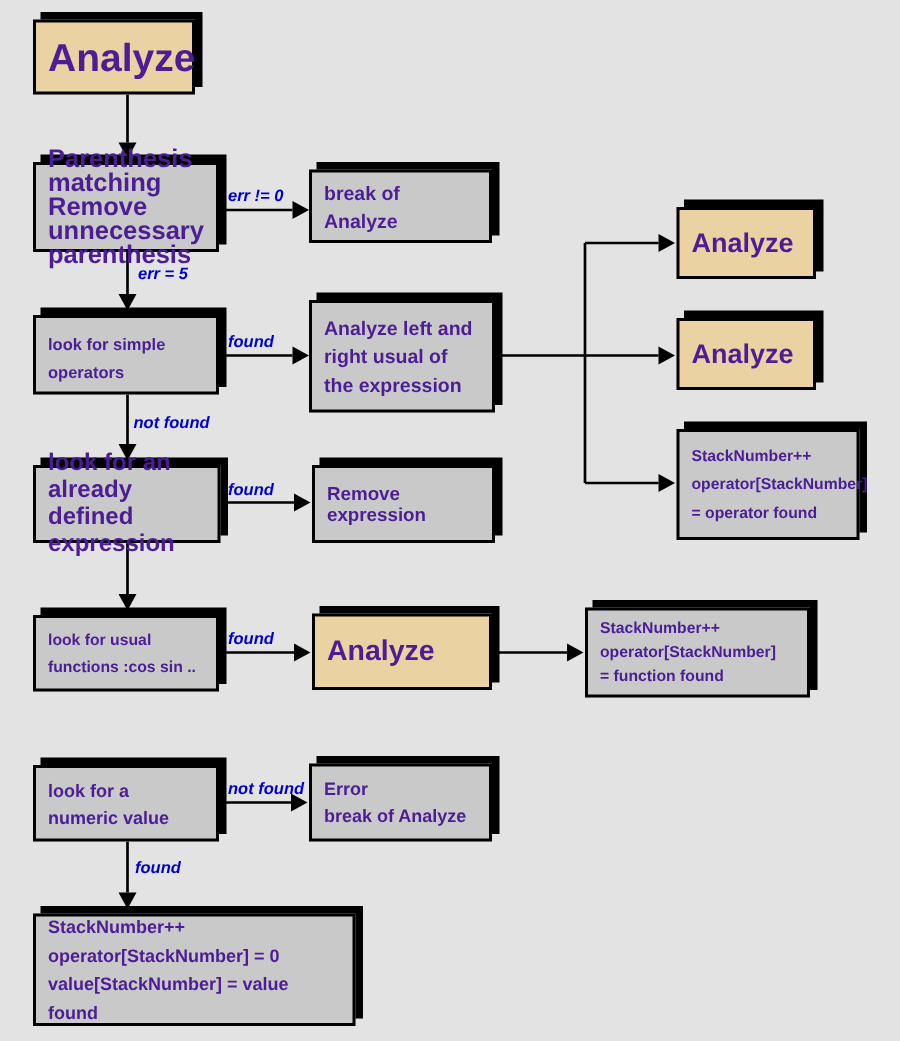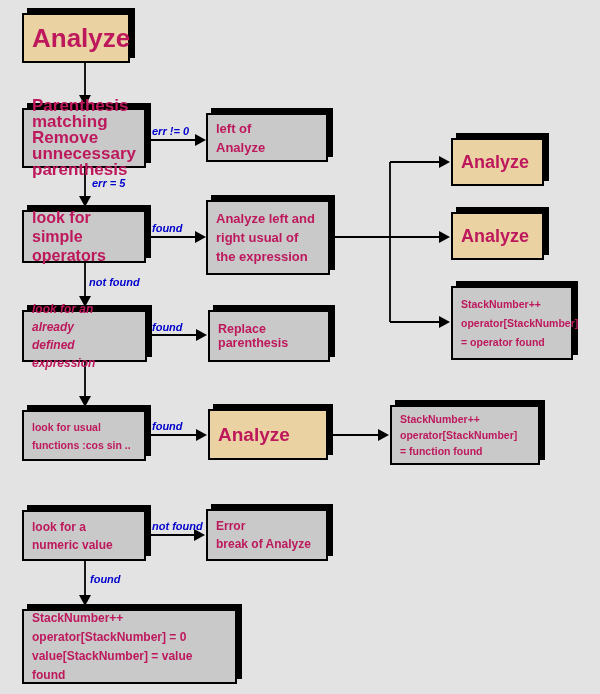--- a/index.html
+++ b/index.html
@@ -7,21 +7,21 @@
     position:relative; width:600px; height:694px;
     background:#e3e3e3; overflow:hidden;
     font-family:"Liberation Sans", sans-serif;
   }
   .node {
     position:absolute; box-sizing:border-box;
     border:2px solid #000;
     box-shadow:5px -5px 0 0 #000;
     display:flex; align-items:center;
     padding:2px 8px;
-    font-weight:bold; color:#be185d;
+    font-weight:bold; color:#4c1d95;
   }
   .node .txt { white-space:pre-line; }
   .node.gray { background:#c9c9c9; }
   .node.tan  { background:#ebd2a2; }
   .edge-label {
     position:absolute; color:#0000cc;
     font-weight:bold; font-style:italic;
     font-size:11px; white-space:nowrap;
   }
   svg.arrows { position:absolute; left:0; top:0; }
@@ -94,25 +94,25 @@
     <span class="txt">Analyze</span>
   </div>
 
   <div class="node gray" style="left:22px;top:108px;width:124px;height:60px;font-size:17px;line-height:16px;">
     <span class="txt">Parenthesis matching
 Remove unnecessary
 parenthesis</span>
   </div>
 
   <div class="node gray" style="left:206px;top:113px;width:122px;height:49px;font-size:13px;line-height:19px;">
-    <span class="txt">left of
+    <span class="txt">break of
 Analyze</span>
   </div>
 
-  <div class="node gray" style="left:22px;top:210px;width:124px;height:53px;font-size:16px;line-height:19px;">
+  <div class="node gray" style="left:22px;top:210px;width:124px;height:53px;font-size:11px;line-height:19px;align-items:flex-end;">
     <span class="txt">look for simple
 operators</span>
   </div>
 
   <div class="node gray" style="left:206px;top:200px;width:124px;height:75px;font-size:13px;line-height:19px;">
     <span class="txt">Analyze left and
 right usual of
 the expression</span>
   </div>
 
@@ -123,27 +123,27 @@
   <div class="node tan" style="left:451px;top:212px;width:93px;height:48px;font-size:18px;">
     <span class="txt">Analyze</span>
   </div>
 
   <div class="node gray" style="left:451px;top:286px;width:122px;height:74px;font-size:10.5px;line-height:19px;">
     <span class="txt">StackNumber++
 operator[StackNumber]
 = operator found</span>
   </div>
 
-  <div class="node gray" style="left:22px;top:310px;width:125px;height:52px;font-size:12px;line-height:18px;font-style:italic;">
+  <div class="node gray" style="left:22px;top:310px;width:125px;height:52px;font-size:16px;line-height:18px;">
     <span class="txt">look for an already
 defined expression</span>
   </div>
 
   <div class="node gray" style="left:208px;top:310px;width:122px;height:52px;font-size:12.5px;">
-    <span class="txt">Replace parenthesis</span>
+    <span class="txt">Remove expression</span>
   </div>
 
   <div class="node gray" style="left:22px;top:410px;width:124px;height:51px;font-size:10.5px;line-height:18px;">
     <span class="txt">look for usual
 functions :cos sin ..</span>
   </div>
 
   <div class="node tan" style="left:208px;top:409px;width:120px;height:51px;font-size:19px;">
     <span class="txt">Analyze</span>
   </div>

